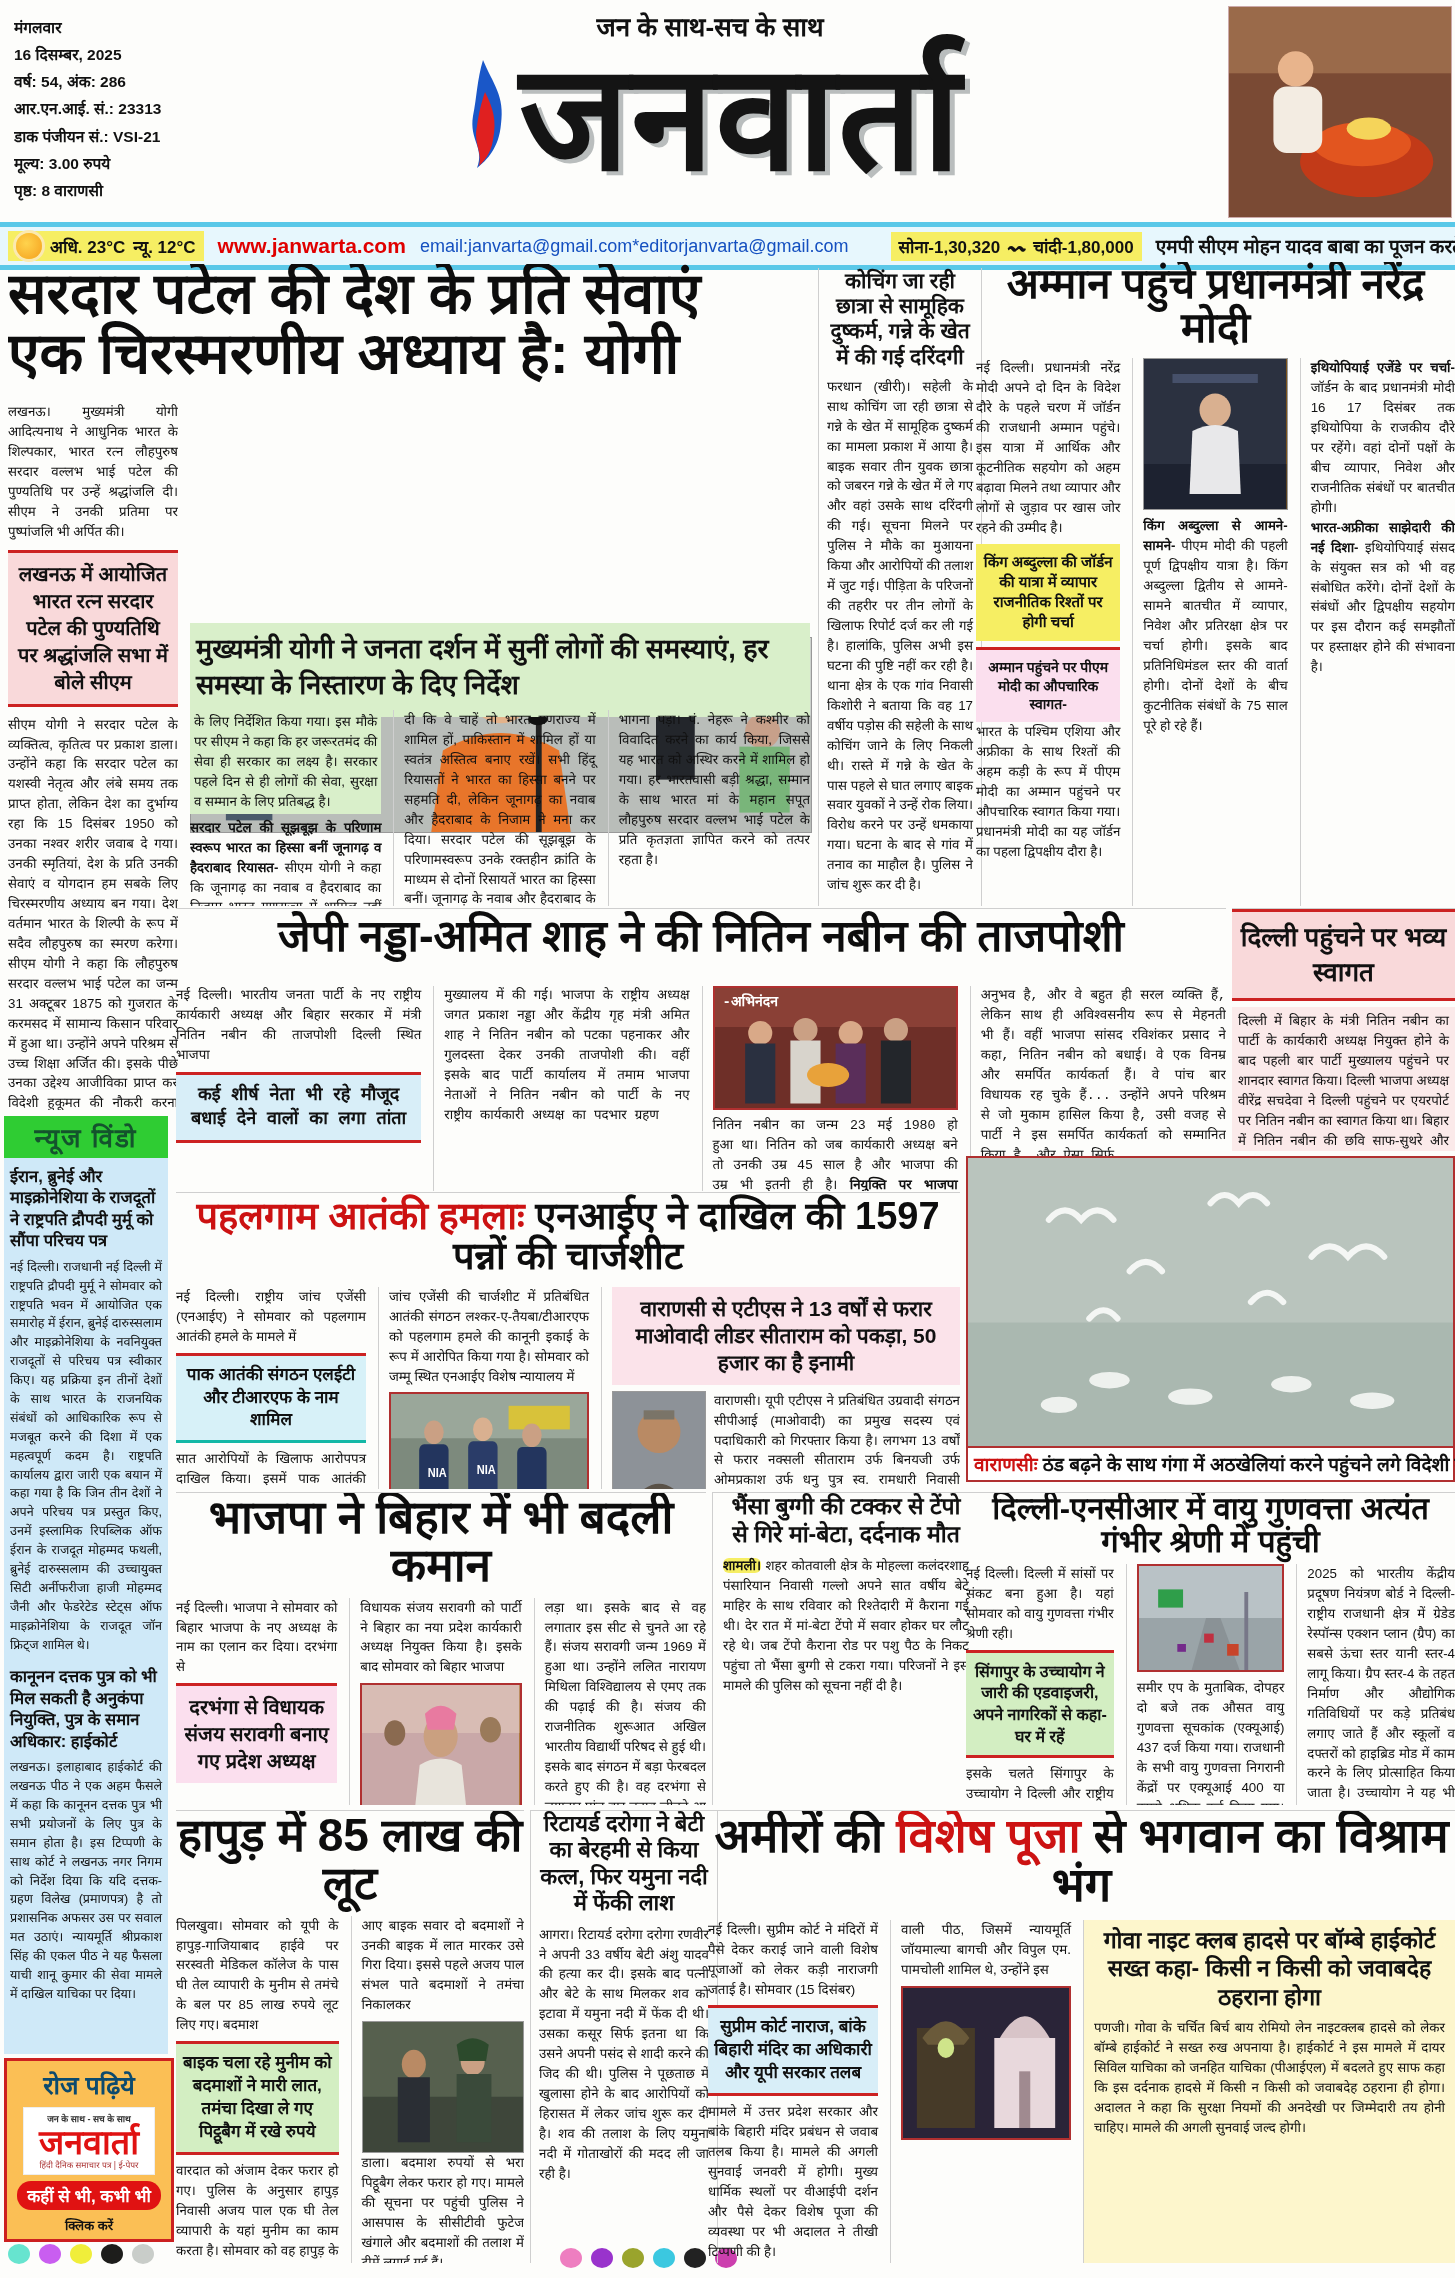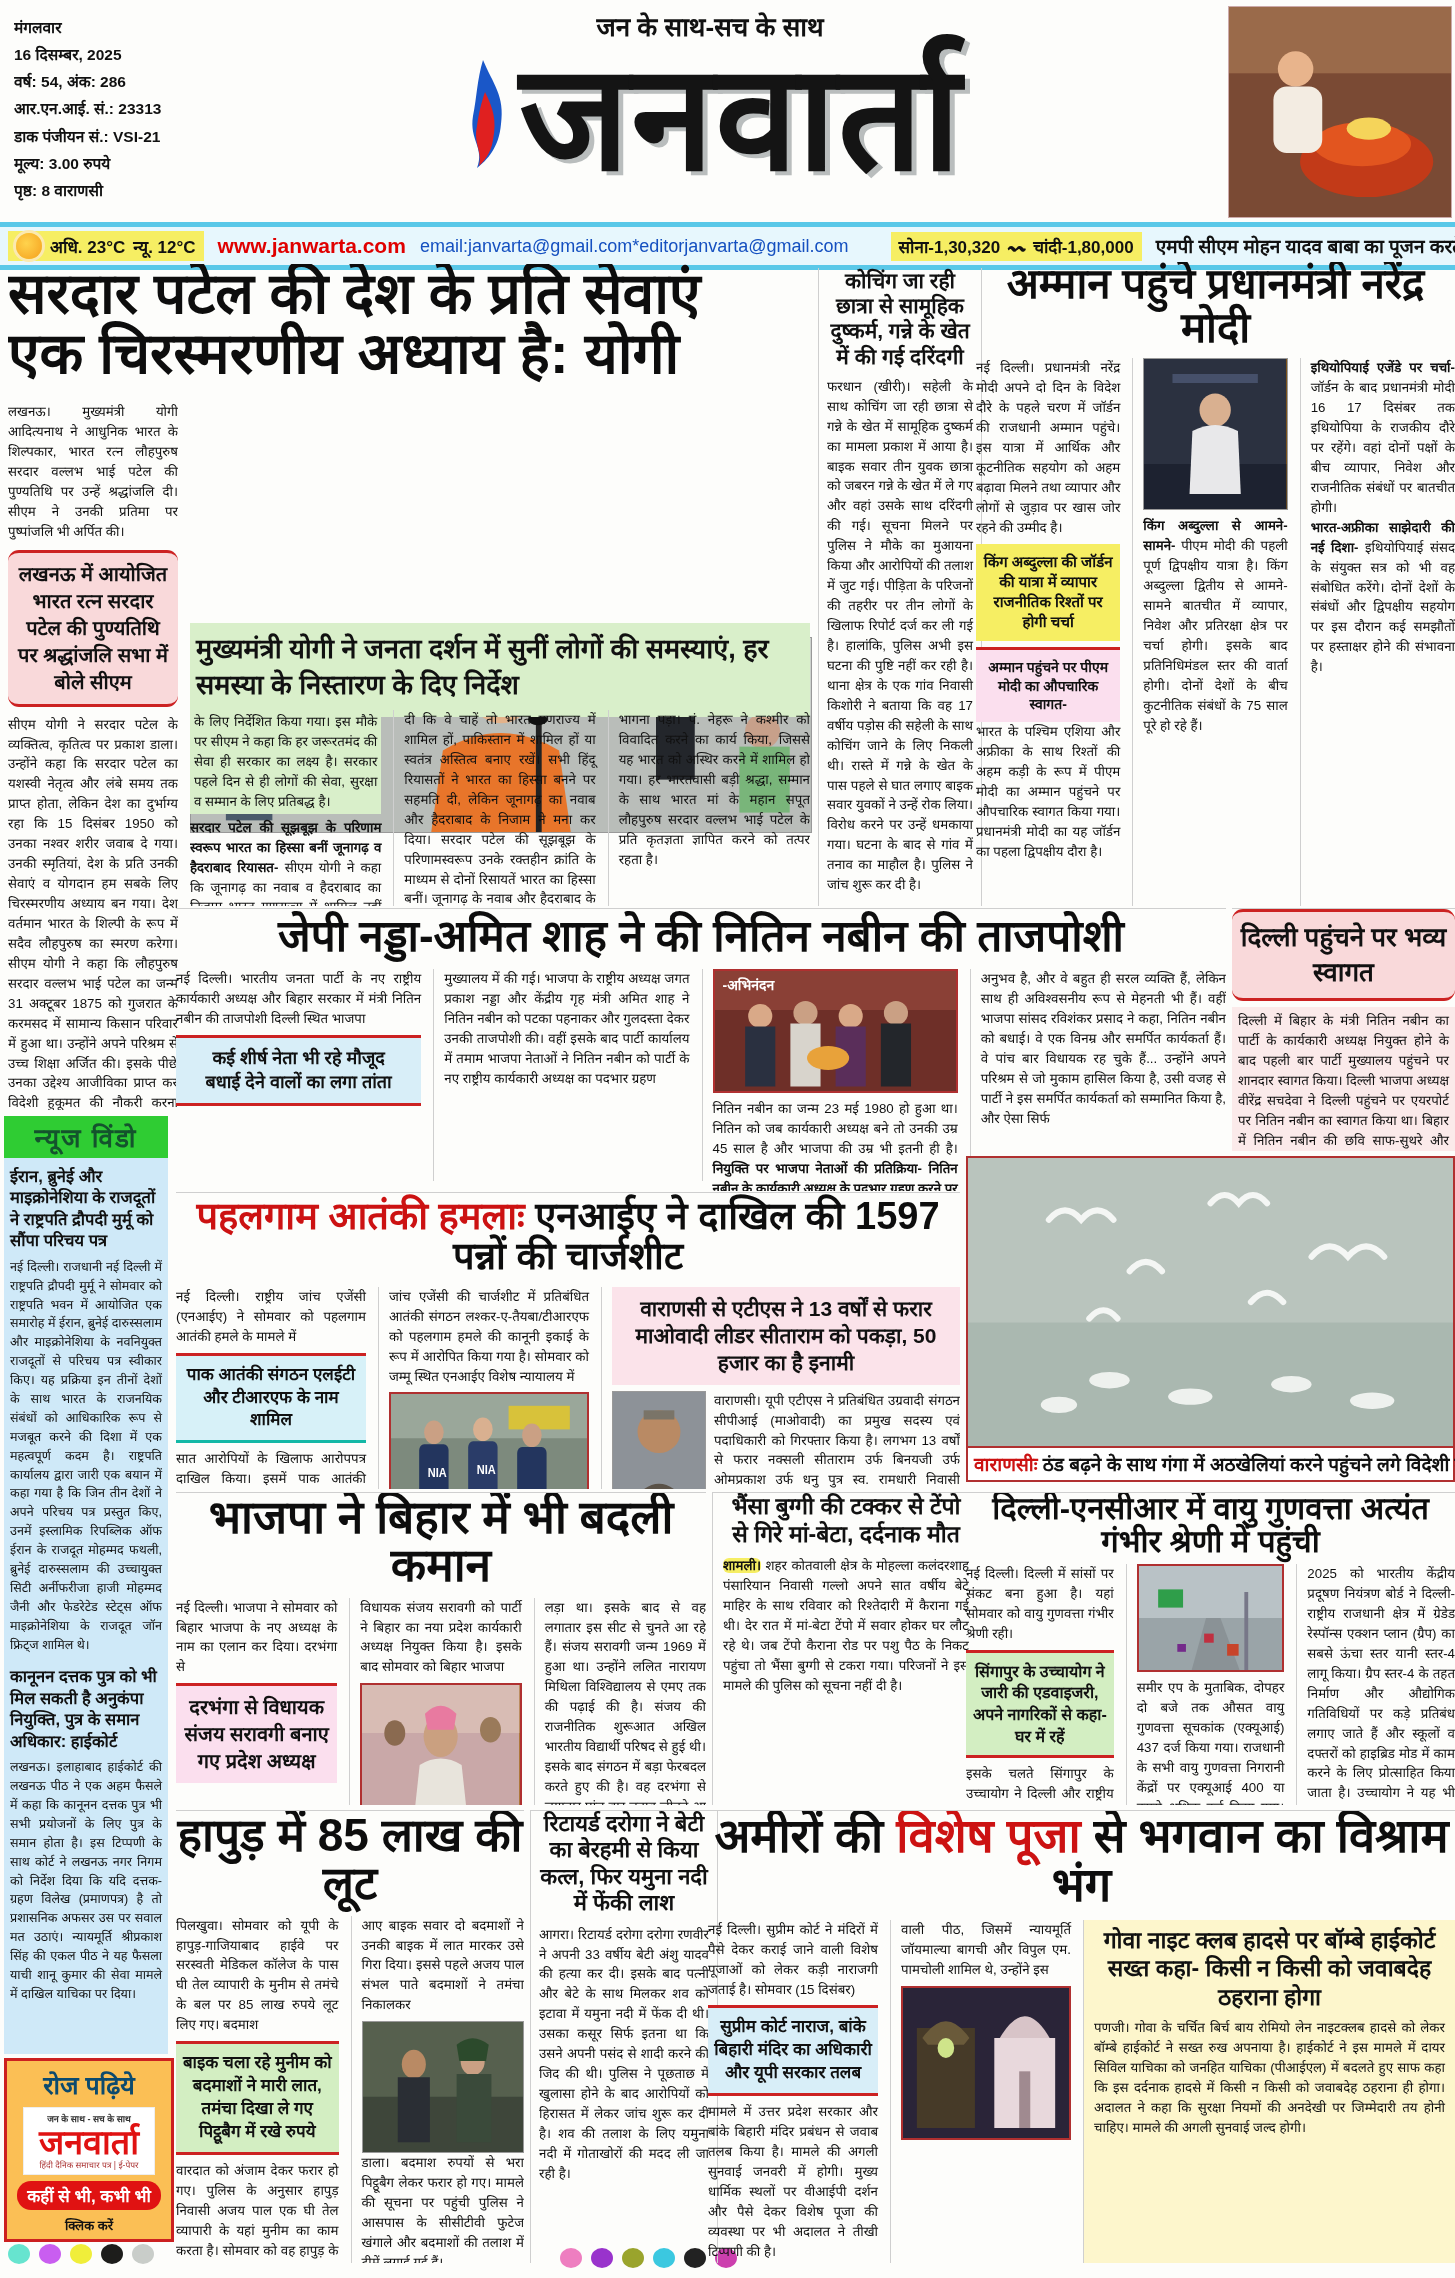--- a/index.html
+++ b/index.html
@@ -25,21 +25,21 @@
   .h-mid{font-size:27px;font-weight:900;line-height:1.2;}
   .red{color:#cc1212;}
   
   .body{font-size:13.3px;line-height:1.5;text-align:justify;}
   .colrow{display:flex;gap:12px;}
   .colrow>div{flex:1;min-width:0;}
   .vr-l{border-left:1px solid #cfcfcf;padding-left:10px;}
   .vr-r{border-right:1px solid #cfcfcf;padding-right:10px;}
   
   .kick{font-weight:900;text-align:center;padding:8px 6px;line-height:1.35;}
-  .k-pink{background:#f9d9da;border-top:3px solid #cc2222;border-bottom:3px solid #cc2222;border-radius:11px;}
+  .k-pink{background:#f9d9da;border-top:3px solid #cc2222;border-bottom:3px solid #cc2222;}
   .k-green{background:#d9efca;}
   .k-blue{background:#d7f1f8;border-top:3px solid #cc2222;border-bottom:3px solid #14b8a6;}
   .k-rose{background:#fbdfee;border-top:3px solid #cc2222;}
   .k-lime{background:#d3eec2;border-top:3px solid #cc2222;border-bottom:3px solid #cc2222;}
   .k-paleblue{background:#d8eef8;border-top:3px solid #cc2222;border-bottom:3px solid #cc2222;}
   
   .nw{background:#cfe9f8;}
   .nw-title{background:#2fcc33;color:#14532d;font-size:26px;font-weight:900;text-align:center;padding:3px 0;letter-spacing:2px;}
   .nw-h{font-size:16.5px;font-weight:900;line-height:1.3;padding:8px 6px 2px 6px;}
   .nw-b{font-size:12.6px;line-height:1.5;text-align:justify;padding:4px 6px;}
@@ -193,21 +193,21 @@
         <span class="subbold">इथियोपियाई एजेंडे पर चर्चा-</span>
         <span>जॉर्डन के बाद प्रधानमंत्री मोदी 16 17 दिसंबर तक इथियोपिया के राजकीय दौरे पर रहेंगे। वहां दोनों पक्षों के बीच व्यापार, निवेश और राजनीतिक संबंधों पर बातचीत होगी।</span>
         <br><span class="subbold">भारत-अफ्रीका साझेदारी की नई दिशा-</span>
         <span>इथियोपियाई संसद के संयुक्त सत्र को भी वह संबोधित करेंगे। दोनों देशों के संबंधों और द्विपक्षीय सहयोग पर इस दौरान कई समझौतों पर हस्ताक्षर होने की संभावना है।</span>
       </div>
     </div>
   </div>
 
   <div class="abs" style="left:176px;top:908px;width:1050px;height:282px;border-top:1px solid #cfcfcf;">
     <div class="h-big" style="font-size:44px;padding-top:4px;">जेपी नड्डा-अमित शाह ने की नितिन नबीन की ताजपोशी</div>
-    <div class="colrow" style="margin-top:10px;height:212px;">
+    <div class="colrow" style="margin-top:27px;height:212px;font-family:Liberation Mono, monospace;">
       <div class="body">
         <span>नई दिल्ली। भारतीय जनता पार्टी के नए राष्ट्रीय कार्यकारी अध्यक्ष और बिहार सरकार में मंत्री नितिन नबीन की ताजपोशी दिल्ली स्थित भाजपा</span>
         <div class="kick k-paleblue" style="font-size:18px;margin:6px 0;">
           <div>कई शीर्ष नेता भी रहे मौजूद</div>
           <div>बधाई देने वालों का लगा तांता</div>
         </div>
       </div>
       <div class="body vr-l">मुख्यालय में की गई। भाजपा के राष्ट्रीय अध्यक्ष जगत प्रकाश नड्डा और केंद्रीय गृह मंत्री अमित शाह ने नितिन नबीन को पटका पहनाकर और गुलदस्ता देकर उनकी ताजपोशी की। वहीं इसके बाद पार्टी कार्यालय में तमाम भाजपा नेताओं ने नितिन नबीन को पार्टी के नए राष्ट्रीय कार्यकारी अध्यक्ष का पदभार ग्रहण</div>
       <div class="body vr-l">
         <div class="ph frame-red" style="height:120px;margin-bottom:6px;">

